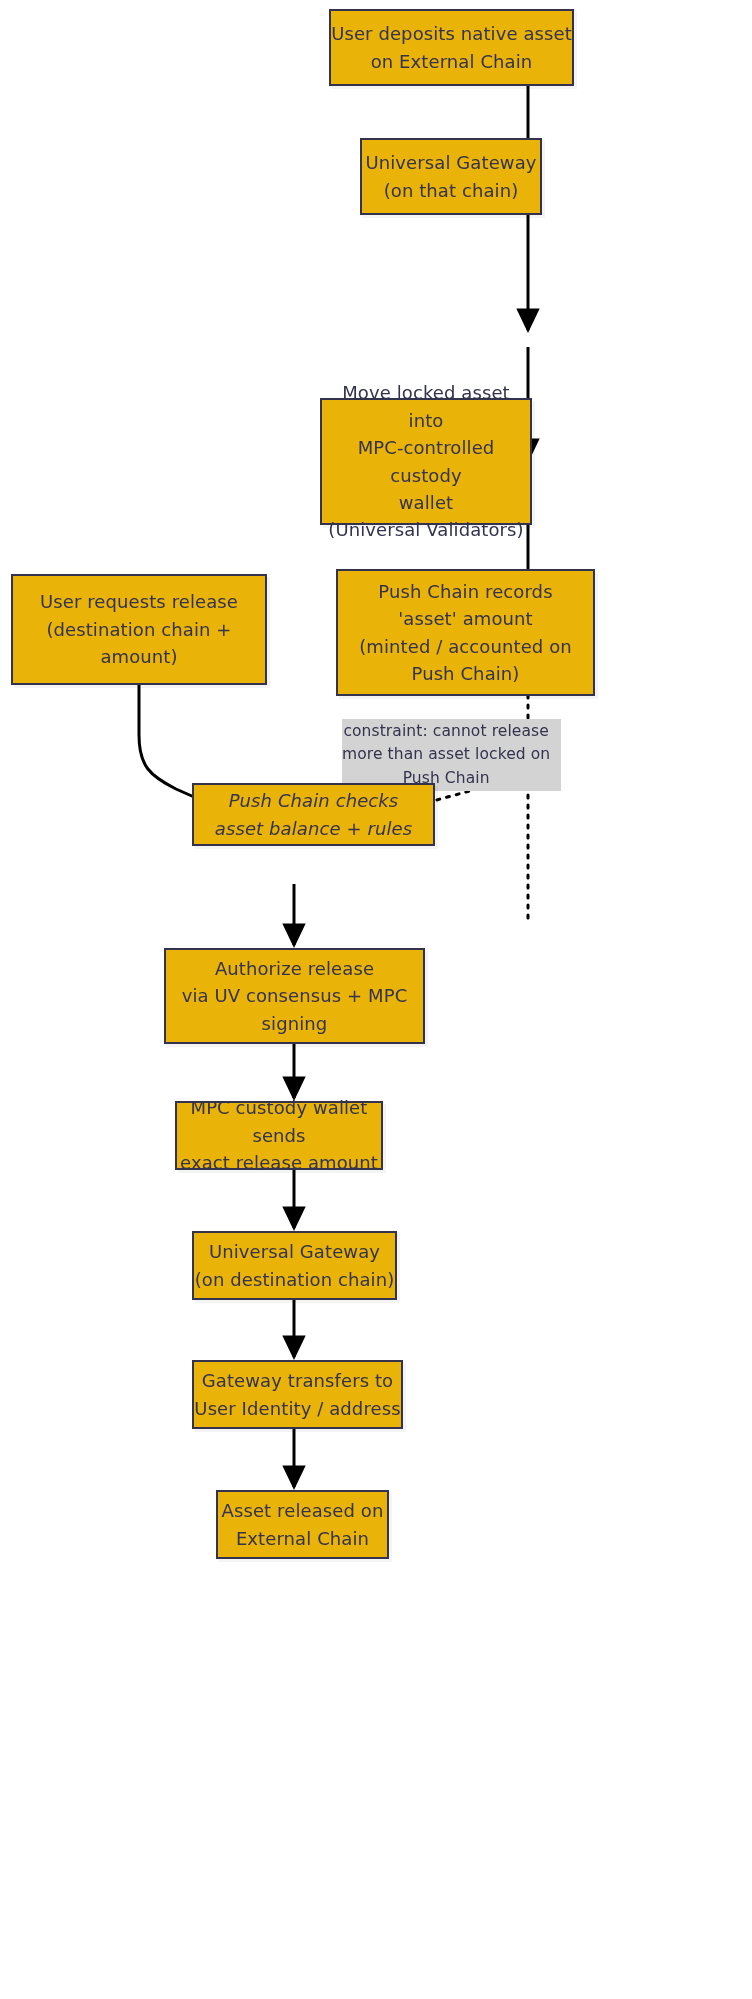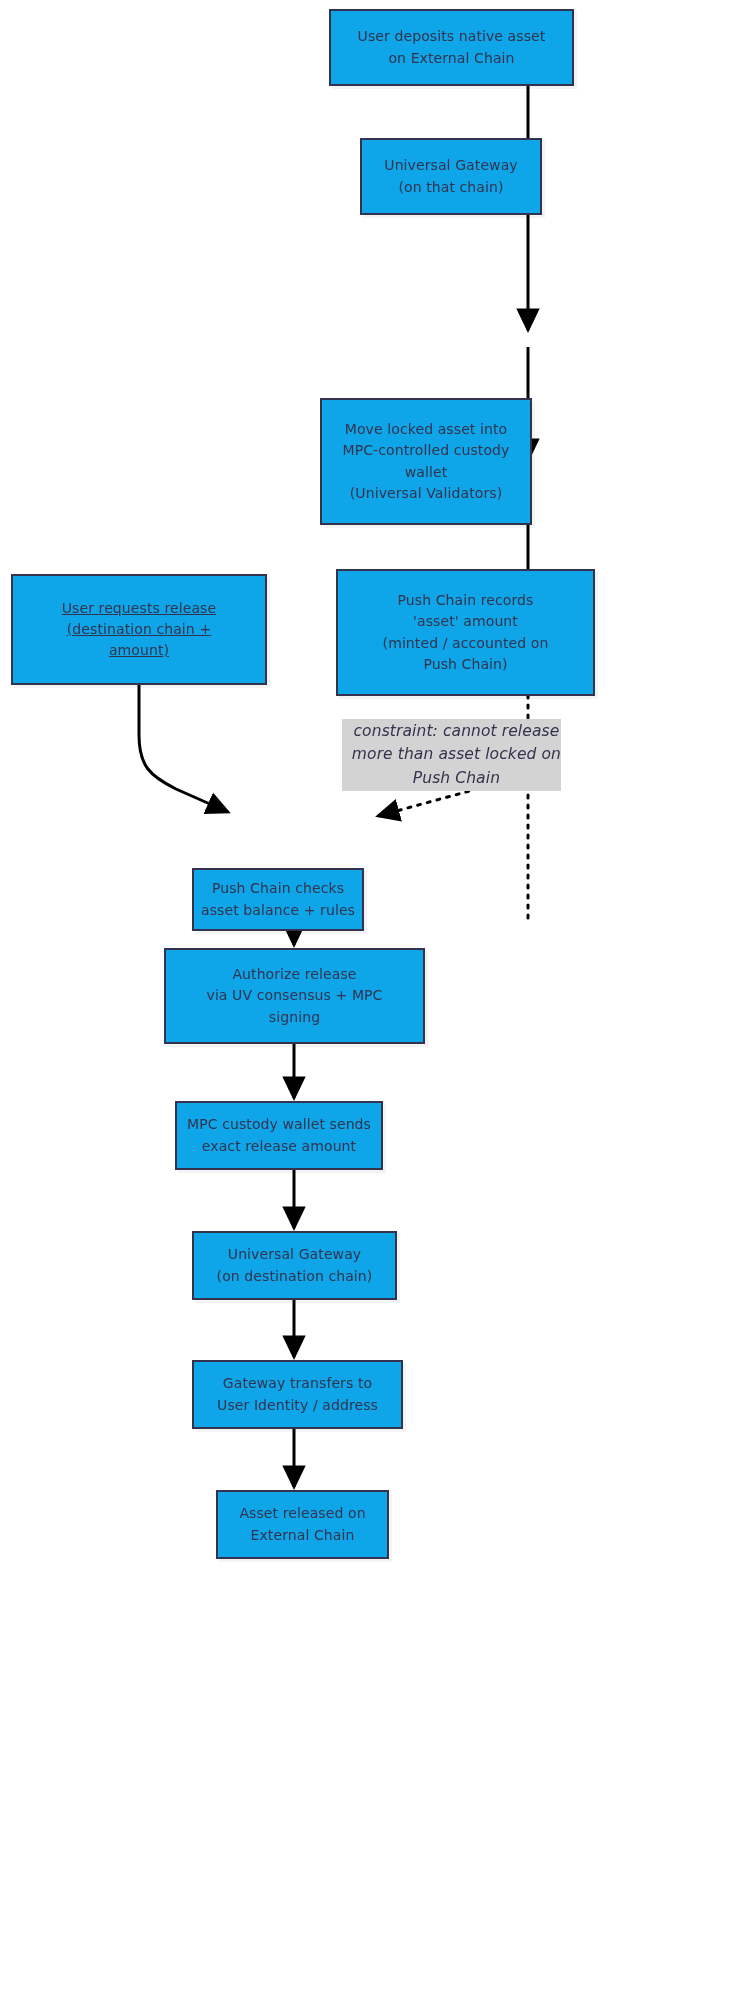--- a/index.html
+++ b/index.html
@@ -11,48 +11,47 @@
     position: relative;
     width: 752px;
     height: 1999px;
     background: #ffffff;
     font-family: "DejaVu Sans", sans-serif;
     overflow: hidden;
   }
   .node {
     position: absolute;
     box-sizing: border-box;
-    background: #0ea5e9;
+    background: #eab308;
     border: 2px solid #33334d;
     color: #33334d;
     display: flex;
     align-items: center;
     justify-content: center;
     text-align: center;
-    font-size: 14px;
+    font-size: 18px;
     line-height: 1.52;
     white-space: pre-line;
     letter-spacing: 0.1px;
     box-shadow: 3px 3px 0 0 rgba(0,0,0,0.045);
   }
   .note {
     position: absolute;
     box-sizing: border-box;
     background: #d3d3d3;
     border: none;
     color: #33334d;
     display: flex;
     align-items: center;
-    justify-content: flex-end;
+    justify-content: flex-start;
     text-align: center;
     font-size: 15.5px;
     line-height: 1.52;
     white-space: pre-line;
     letter-spacing: 0.1px;
-    font-style: italic;
   }
   svg.edges {
     position: absolute;
     left: 0;
     top: 0;
     width: 752px;
     height: 1999px;
     pointer-events: none;
   }
 </style>
@@ -114,33 +113,33 @@
 (Universal Validators)</span>
   </div>
 
   <div class="node" style="left:336px; top:569px; width:259px; height:127px;">
     <span>Push Chain records
 'asset' amount
 (minted / accounted on
 Push Chain)</span>
   </div>
 
-  <div class="node" style="left:11px; top:574px; width:256px; height:111px;text-decoration:underline;">
+  <div class="node" style="left:11px; top:574px; width:256px; height:111px;">
     <span>User requests release
 (destination chain +
 amount)</span>
   </div>
 
   <div class="note" style="left:342px; top:719px; width:219px; height:72px;">
     <span>constraint: cannot release
 more than asset locked on
 Push Chain</span>
   </div>
 
-  <div class="node" style="left:192px; top:868px; width:172px; height:63px;">
+  <div class="node" style="left:192px; top:783px; width:243px; height:63px;font-style:italic;">
     <span>Push Chain checks
 asset balance + rules</span>
   </div>
 
   <div class="node" style="left:164px; top:948px; width:261px; height:96px;">
     <span>Authorize release
 via UV consensus + MPC
 signing</span>
   </div>
 

